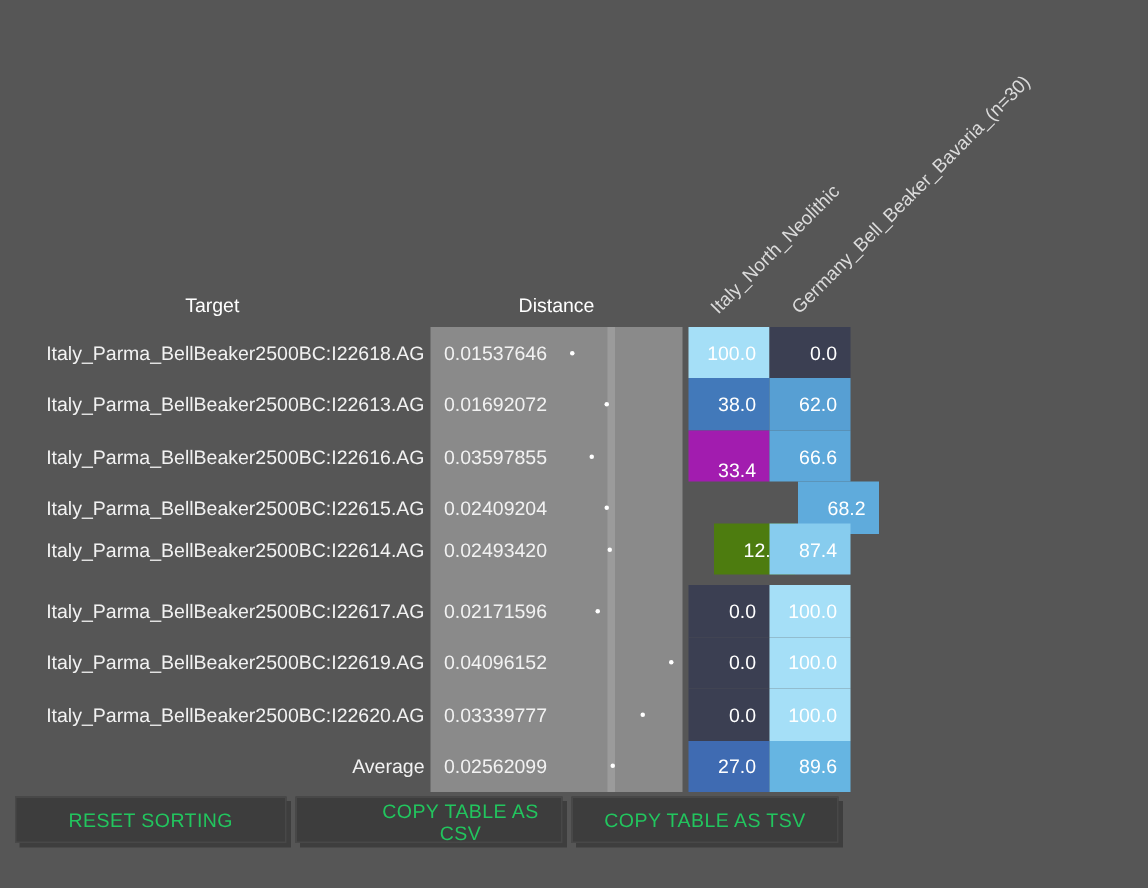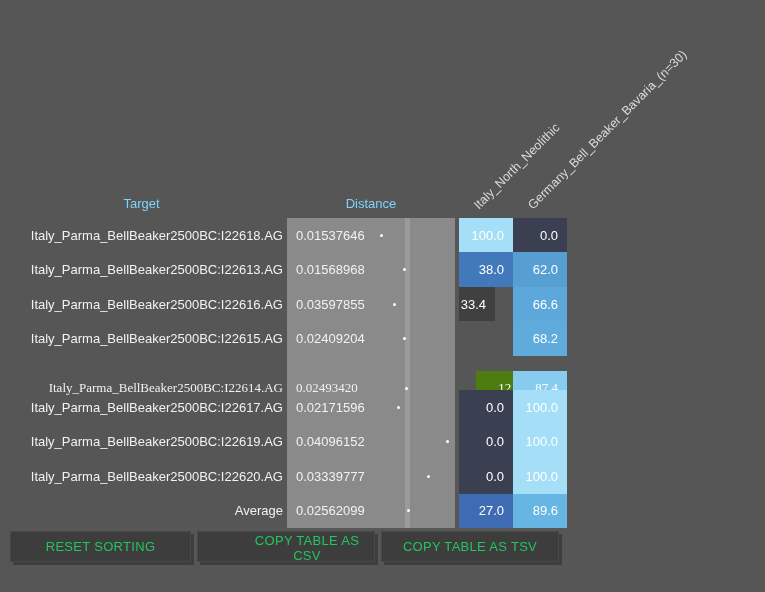--- a/index.html
+++ b/index.html
@@ -3,21 +3,21 @@
 <meta charset="utf-8">
 <style>
   html,body{margin:0;padding:0;background:#565656;}
   .screen{
     position:relative;width:765px;height:592px;overflow:hidden;
     background:#565656;font-family:"Liberation Sans",sans-serif;
     -webkit-font-smoothing:antialiased;
   }
   .th{
     position:absolute;top:195px;height:18px;line-height:18px;
-    color:#7dd3fc;font-size:13px;text-align:center;cursor:pointer;
+    color:#ffffff;font-size:13px;text-align:center;cursor:pointer;
   }
   .th-target{left:0;width:283px;}
   .th-distance{left:287px;width:168px;}
   .pop-header{
     position:absolute;top:198px;height:14px;line-height:14px;
     color:#dbdbdb;font-size:12.5px;white-space:nowrap;
     transform-origin:0 100%;transform:rotate(-45deg);cursor:pointer;
   }
   #pop0{left:481px;}
   #pop1{left:535px;}
@@ -75,58 +75,58 @@
         </div>
         <div class="cell cell-pop" style="left: 513px; width: 54px; background: rgb(59, 63, 82);">
           <span>0.0</span>
         </div>
       </div>
       <div class="row" style="top: 252.45px;">
         <div class="cell cell-target">
           <span>Italy_Parma_BellBeaker2500BC:I22613.AG</span>
         </div>
         <div class="cell cell-distance">
-          <span>0.01568968</span>
+          <span>0.01692072</span>
           <span class="dot" style="left: 115.74px; background: rgb(255, 255, 255);"></span>
         </div>
         <div class="cell cell-pop" style="left: 459px; width: 54px; background: rgb(66, 121, 186);">
           <span>38.0</span>
         </div>
         <div class="cell cell-pop" style="left: 513px; width: 54px; background: rgb(87, 159, 211);">
           <span>62.0</span>
         </div>
       </div>
       <div class="row" style="top: 286.9px;">
         <div class="cell cell-target">
           <span>Italy_Parma_BellBeaker2500BC:I22616.AG</span>
         </div>
         <div class="cell cell-distance">
           <span>0.03597855</span>
           <span class="dot" style="left: 106.356px; background: rgb(255, 255, 255);"></span>
         </div>
-        <div class="cell cell-pop" style="left: 459px; width: 36px; background: #404040;">
+        <div class="cell cell-pop" style="left: 459px; width: 54px; background: #a21caf; align-items: flex-end;">
           <span>33.4</span>
         </div>
         <div class="cell cell-pop" style="left: 513px; width: 54px; background: rgb(93, 168, 218);">
           <span>66.6</span>
         </div>
       </div>
       <div class="row" style="top: 321.35px;">
         <div class="cell cell-target">
           <span>Italy_Parma_BellBeaker2500BC:I22615.AG</span>
         </div>
         <div class="cell cell-distance">
           <span>0.02409204</span>
           <span class="dot" style="left: 115.809px; background: rgb(255, 255, 255);"></span>
         </div>
-        <div class="cell cell-pop" style="left: 513px; width: 54px; background: rgb(95, 171, 220);">
+        <div class="cell cell-pop" style="left: 532px; width: 54px; background: rgb(95, 171, 220);">
           <span>68.2</span>
         </div>
       </div>
-      <div class="row" style="top: 371px; font-family: Liberation Serif, serif;">
+      <div class="row" style="top: 349px;">
         <div class="cell cell-target">
           <span>Italy_Parma_BellBeaker2500BC:I22614.AG</span>
         </div>
         <div class="cell cell-distance">
           <span>0.02493420</span>
           <span class="dot" style="left: 117.98px; background: rgb(255, 255, 255);"></span>
         </div>
         <div class="cell cell-pop" style="left: 459px; width: 54px; background: #4d7c0f; margin-left: 17px;">
           <span>12.6</span>
         </div>

